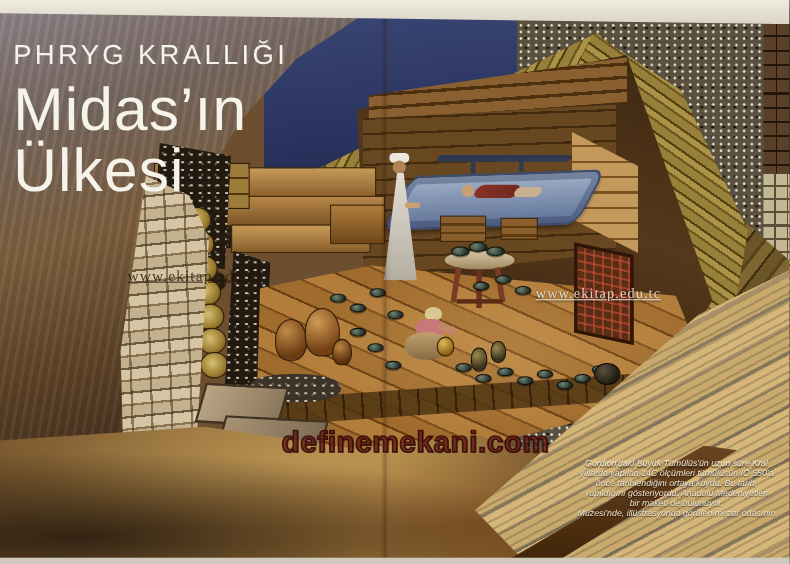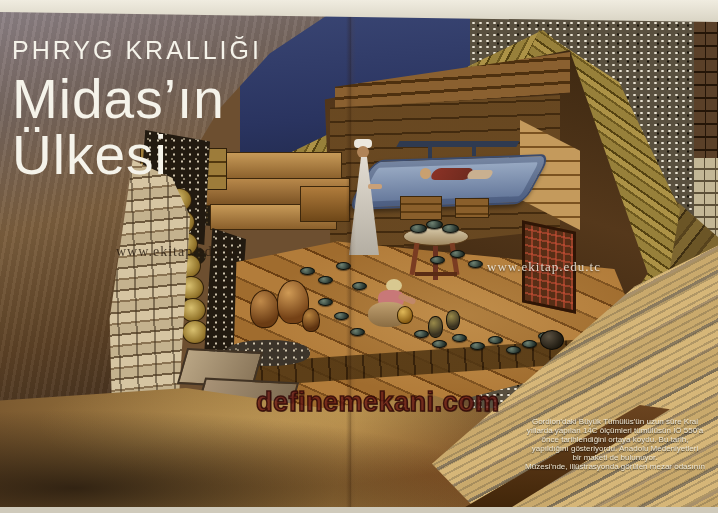--- a/index.html
+++ b/index.html
@@ -27,29 +27,29 @@
         background:radial-gradient(circle at 42% 40%,#d8c070,#96782e 62%,#5a3c10);
         border:1px solid #30200a;}
   .crib{position:absolute;background:linear-gradient(#c79a58,#8a5f2b);border:1px solid #3e280c;}
   .pav{position:absolute;border:2px solid #413324;}
   .treeclump{position:absolute;border-radius:50%;background-color:#241c10;
      background-image:radial-gradient(#4a3c22 1px,transparent 1.4px);background-size:6px 5px;}
   
   #title{left:12px;top:36px;color:#f5f3ea;}
   #kicker{display:block;font-size:25px;letter-spacing:3px;font-weight:400;margin-bottom:6px;}
   .titleline{display:block;font-size:55px;line-height:1.02;font-weight:300;letter-spacing:1px;}
-  .wm-serif{font-family:"Liberation Serif",serif;letter-spacing:1px;}
+  .wm-serif{font-family:"Liberation Serif",serif;letter-spacing:1px;text-decoration:underline;}
   #wm-left{left:116px;top:244px;font-size:14px;color:rgba(38,26,14,.82);}
   #wm-right{left:487px;top:259px;font-size:13px;color:rgba(242,236,222,.88);text-shadow:0 1px 2px rgba(0,0,0,.55);}
   #wm-center{left:256px;top:387px;font-size:27px;font-weight:900;letter-spacing:.5px;
      color:rgba(118,30,24,.72);-webkit-text-stroke:1.5px rgba(52,11,8,.9);
      text-shadow:1px 1px 0 rgba(0,0,0,.35);}
   #caption{left:516px;top:417px;width:198px;text-align:center;font-size:8px;line-height:1.13;
      color:#efe8d6;text-shadow:0 1px 1px rgba(0,0,0,.65);}
-  #caption span{display:block;}
+  #caption span{display:block;font-style:italic;}
 </style>
 </head>
 <body>
 
 <div id="page">
 
   <div class="abs" style="left:240px;top:8px;width:410px;height:160px;background:linear-gradient(175deg,#3a4674,#2a3460 60%,#1f2748);"></div>
 
   <div class="abs" style="left:-4px;top:8px;width:360px;height:505px;
        clip-path:polygon(0 0,95% 0,76% 9%,62% 20%,52% 32%,45% 45%,42% 58%,44% 72%,52% 84%,58% 93%,55% 100%,0 100%);

